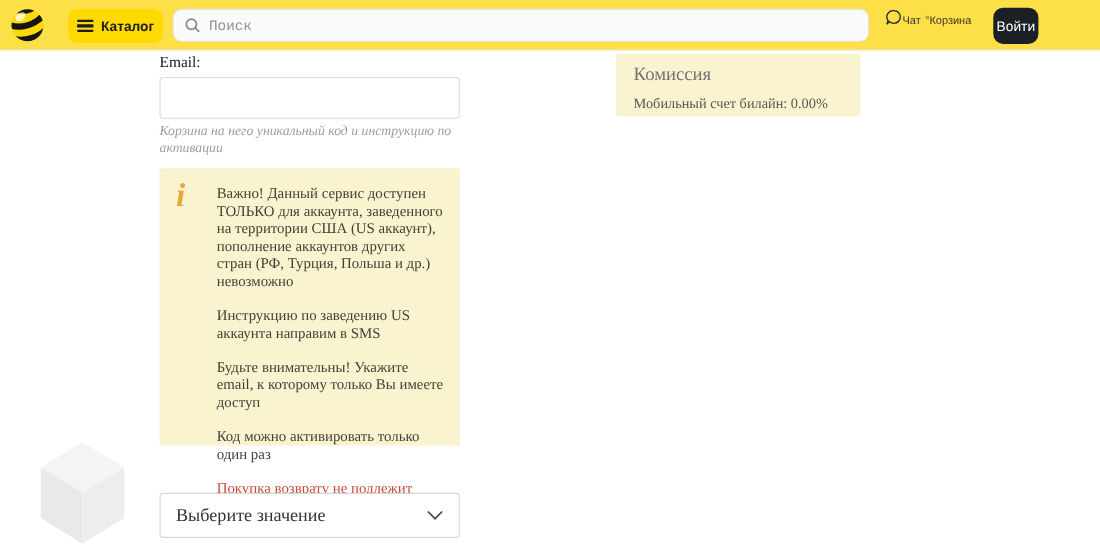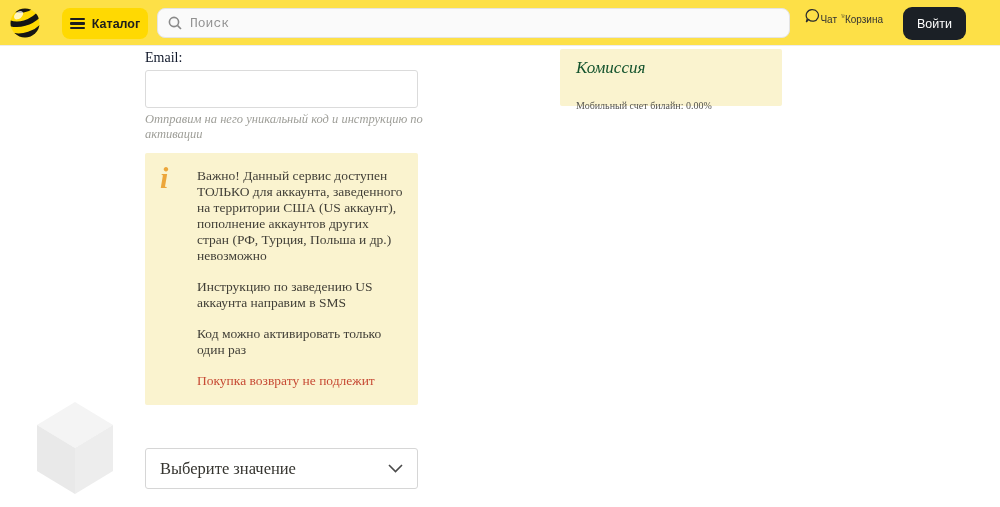--- a/index.html
+++ b/index.html
@@ -35,21 +35,21 @@
   }
   .search-input::placeholder { color: #929292; }
   .hdr-action {
     position: absolute; top: 7px; display: flex; flex-direction: row;
     align-items: flex-end; cursor: pointer; color: #27292d;
   }
   .hdr-action .lbl { font-size: 10px; color: #333; margin-top: 2px; white-space: nowrap; }
   .action-chat { left: 805px; width: 32px; }
   .action-cart { left: 841px; width: 42px; }
   .login-btn {
-    position: absolute; left: 903px; top: 7px; width: 63px; height: 33px;
+    position: absolute; left: 903px; top: 7px; width: 41px; height: 33px;
     background: #1b2026; color: #fff; border: none; border-radius: 9px;
     font-size: 12.5px; font-family: "Liberation Sans", sans-serif; cursor: pointer;
   }
 
   
   .content { position: absolute; top: 46px; left: 0; width: 1000px; height: 461px;
     font-family: "Liberation Serif", "DejaVu Serif", serif; }
 
   .field-label {
     position: absolute; left: 145px;
@@ -89,22 +89,22 @@
     border: 1px solid #d6d6d6; border-radius: 3px; background: #fff;
     display: flex; align-items: center; padding: 0 14px; cursor: pointer;
   }
   .service-select .sel-text { flex: 1; font-size: 16.5px; color: #35342f; }
   .service-select svg { flex: 0 0 auto; }
 
   .commission-box {
     position: absolute; left: 560px; top: 3px; width: 222px; height: 57px;
     background: #faf3cf; border-radius: 2px; padding: 9px 16px;
   }
-  .commission-title { font-size: 17px; color: #14532d; font-style: italic; }
-  .commission-detail { font-size: 10px; color: #55544e; margin-top: 22px; }
+  .commission-title { font-size: 17px; color: #737373; }
+  .commission-detail { font-size: 13px; color: #55544e; margin-top: 8px; }
 
   .hexagon { position: absolute; left: 32px; top: 354px; }
 </style>
 </head>
 <body>
 
 <div class="header">
 
   <div class="logo">
     <svg width="30" height="30" viewBox="0 0 30 30">
@@ -156,27 +156,28 @@
     <span class="lbl">Корзина</span>
   </div>
 
   <button class="login-btn">Войти</button>
 </div>
 
 <div class="content">
 
   <div class="field-label email-label">Email:</div>
   <input class="email-input" type="text" value="" style="">
-  <div class="email-help">Отправим на него уникальный код и инструкцию по активации</div>
+  <div class="email-help">Корзина на него уникальный код и инструкцию по активации</div>
 
   <div class="info-box">
     <div class="info-icon">i</div>
     <div class="info-text">
       <p>Важно! Данный сервис доступен ТОЛЬКО для аккаунта, заведенного на территории США (US аккаунт), пополнение аккаунтов других стран (РФ, Турция, Польша и др.) невозможно</p>
       <p>Инструкцию по заведению US аккаунта направим в SMS</p>
+      <p>Будьте внимательны! Укажите email, к которому только Вы имеете доступ</p>
       <p>Код можно активировать только один раз</p>
       <p class="info-warning">Покупка возврату не подлежит</p>
     </div>
   </div>
 
   <div class="field-label service-label">Услуга:</div>
   <div class="service-select">
     <span class="sel-text">Выберите значение</span>
     <svg width="15" height="9" viewBox="0 0 15 9" fill="none" stroke="#4a4a4a" stroke-width="1.6">
       <path d="M1 1 l6.5 6.5 L14 1"></path>

